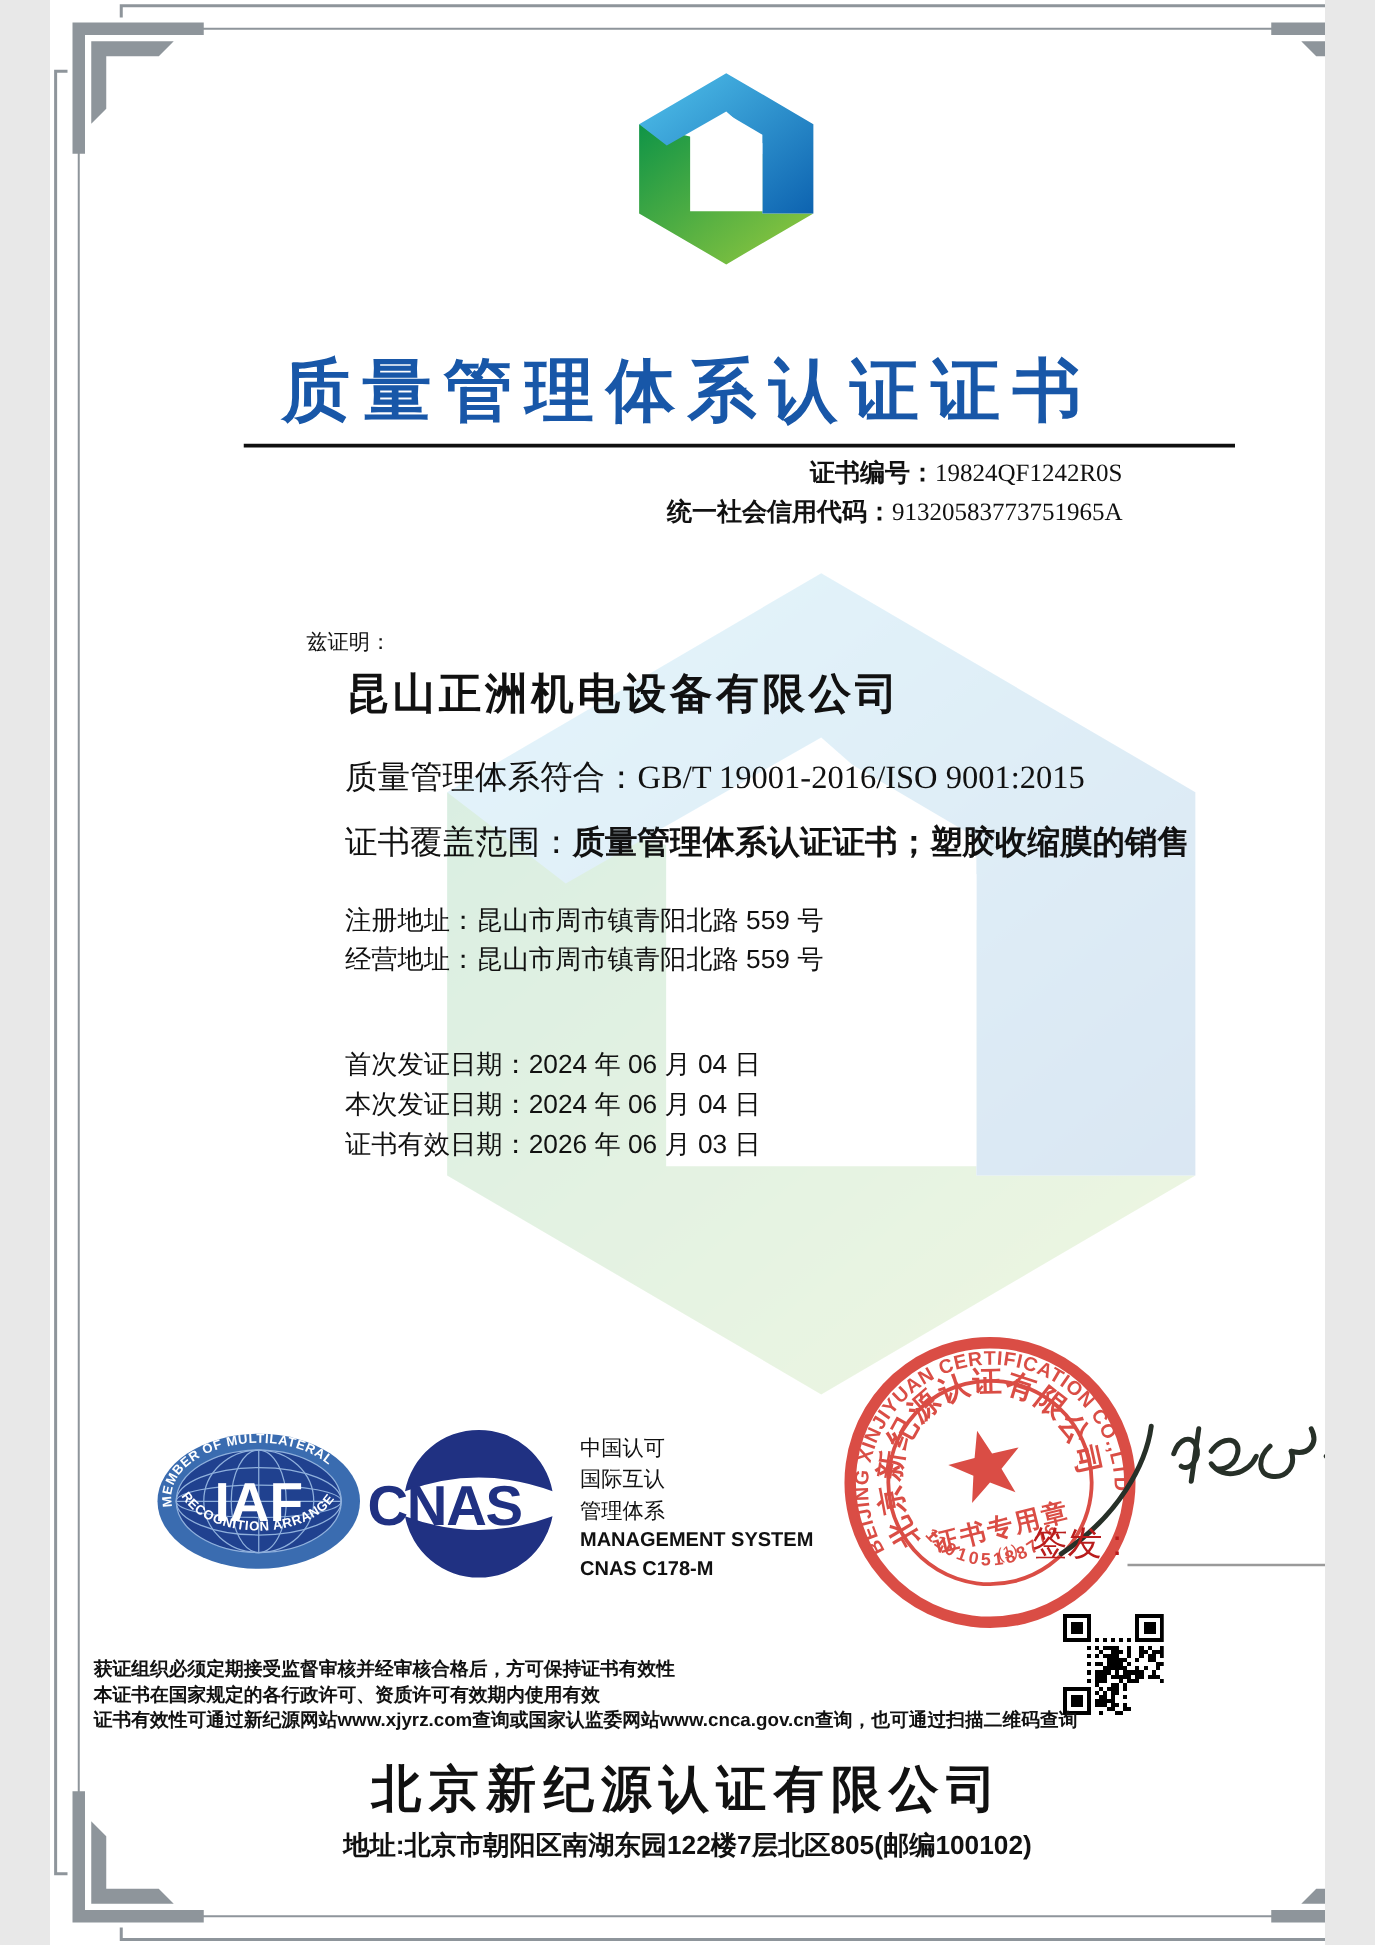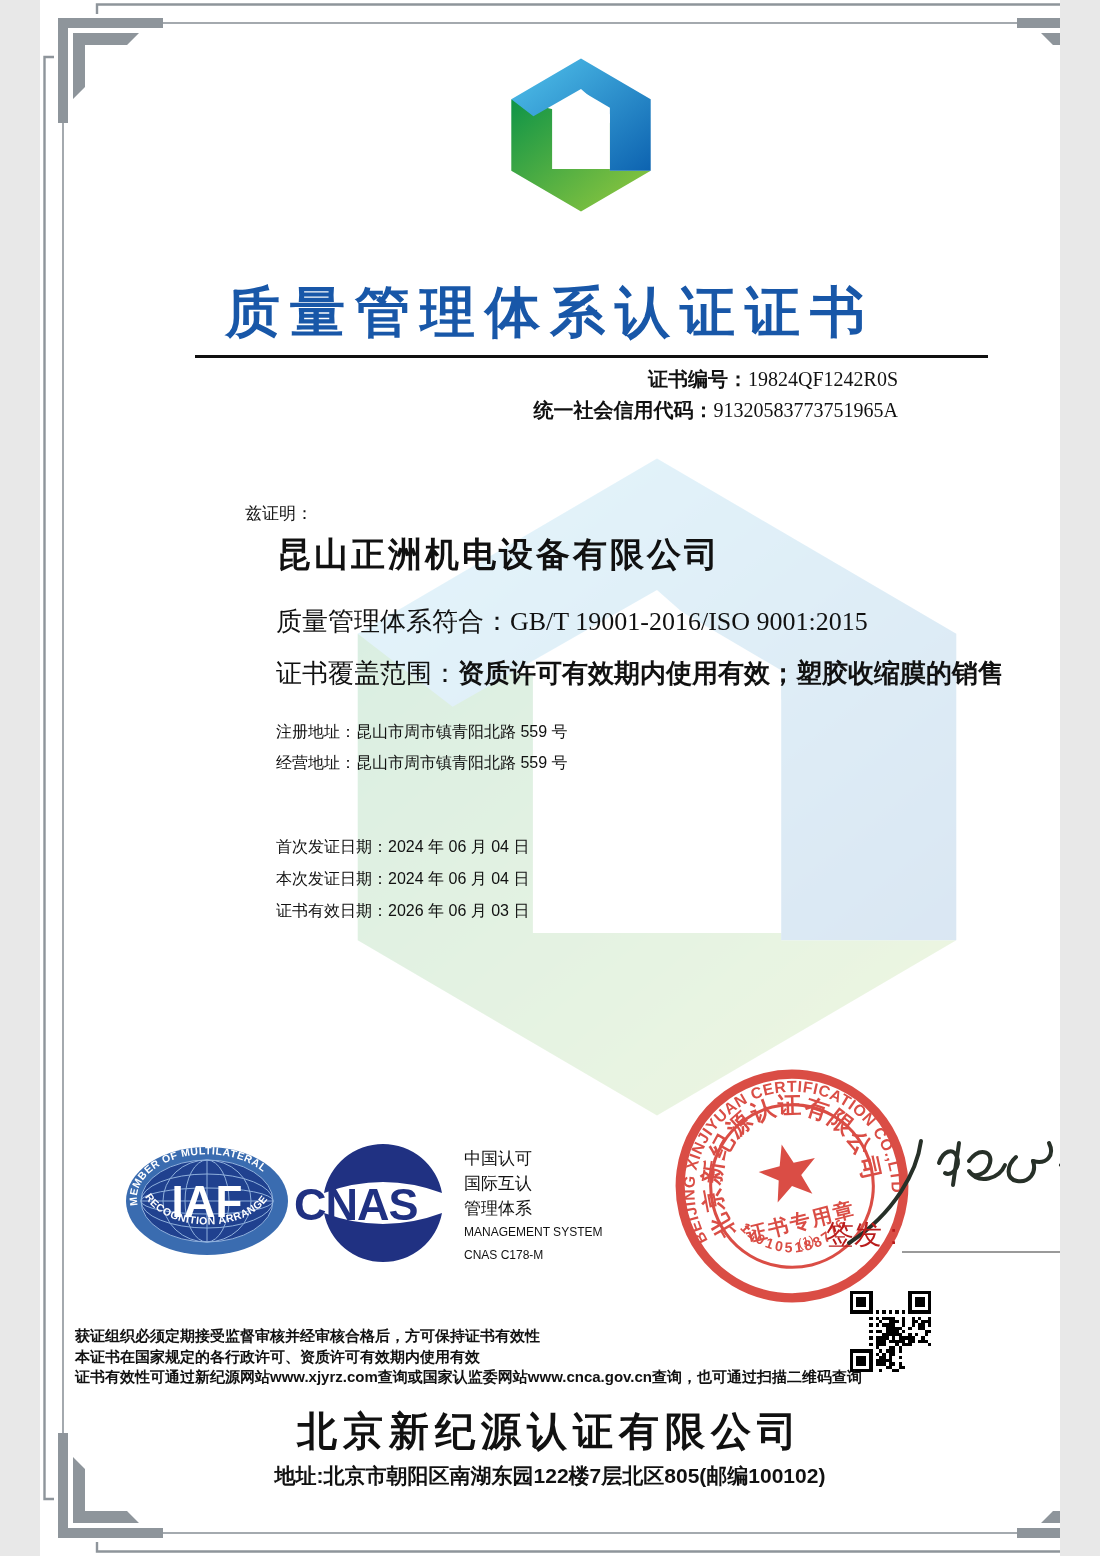--- a/index.html
+++ b/index.html
@@ -25,31 +25,31 @@
   .certify-intro{left:205px;top:502px;font-size:17px;}
   .company-name{
     left:237px;top:532px;font-size:34px;font-weight:bold;letter-spacing:3px;
     font-family:"Liberation Serif","DejaVu Serif",serif;
   }
   .info-line{font-size:26px;}
   .info-line .val{font-family:"Liberation Serif","DejaVu Serif",serif;}
   .standard-line{left:236px;top:604px;}
   .scope-line{left:236px;top:656px;}
   .scope-line .scope-val{font-weight:bold;font-family:"Liberation Sans","DejaVu Sans",sans-serif;}
-  .addr-line,.date-line{font-size:16px;}
+  .addr-line,.date-line{font-size:21px;}
   .reg-addr{left:236px;top:722px;}
   .op-addr{left:236px;top:753px;}
   .date-1{left:236px;top:837px;}
   .date-2{left:236px;top:869px;}
   .date-3{left:236px;top:901px;}
   
   .iaf-logo{left:84px;top:1145px;width:166px;height:112px;}
   .cnas-logo{left:254px;top:1141px;width:170px;height:126px;}
   .accr-text{left:424px;top:1146px;font-size:17px;line-height:25px;}
-  .accr-text .en{font-size:12px;font-weight:normal;line-height:23px;}
+  .accr-text .en{font-size:16px;font-weight:bold;line-height:23px;}
   
   .seal{left:630px;top:1064px;width:244px;height:244px;transform:rotate(-14deg);}
   .sign-label{left:786px;top:1216px;font-size:28px;color:#b91c1c;}
   .sign-underline{left:862px;top:1251px;width:182px;height:2px;background:#9a9a9a;}
   .signature{left:795px;top:1133px;width:270px;height:125px;}
   .qr{left:810px;top:1291px;width:81px;height:81px;}
   
   .notes{left:35px;top:1326px;font-size:15px;line-height:20.5px;font-weight:600;}
   .issuer-name{
     left:0;top:1404px;width:100%;text-align:center;font-size:40px;font-weight:bold;
@@ -114,21 +114,21 @@
   </div>
 
   <div class="abs certify-intro">兹证明：</div>
   <div class="abs company-name">昆山正洲机电设备有限公司</div>
 
   <div class="abs info-line standard-line">
     <span>质量管理体系符合：</span><span class="val">GB/T 19001-2016/ISO 9001:2015</span>
   </div>
 
   <div class="abs info-line scope-line">
-    <span>证书覆盖范围：</span><span class="scope-val">资质许可有效期内使用有效；塑胶收缩膜的销售</span>
+    <span>证书覆盖范围：</span><span class="scope-val">质量管理体系认证证书；塑胶收缩膜的销售</span>
   </div>
 
   <div class="abs addr-line reg-addr">
     <span>注册地址：</span><span>昆山市周市镇青阳北路 559 号</span>
   </div>
   <div class="abs addr-line op-addr">
     <span>经营地址：</span><span>昆山市周市镇青阳北路 559 号</span>
   </div>
 
   <div class="abs date-line date-1">

